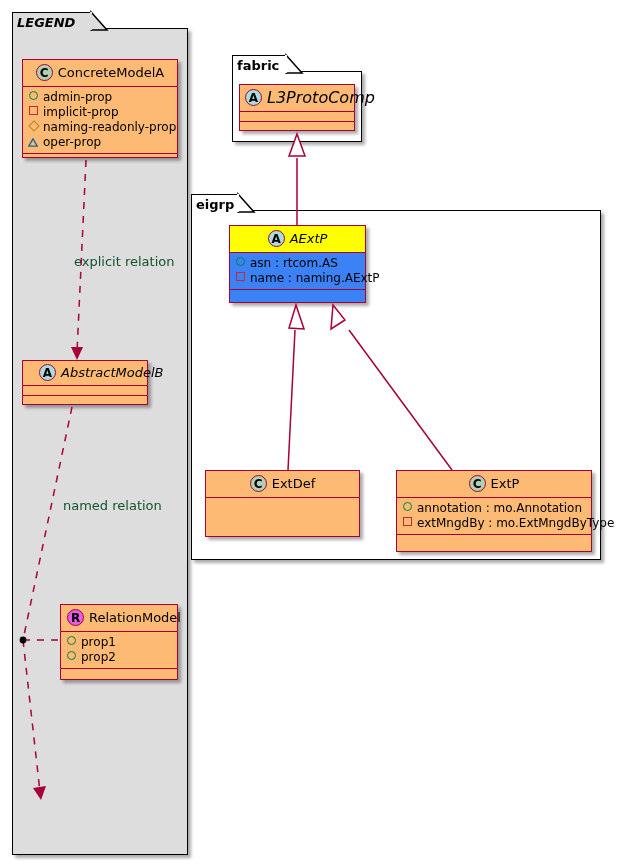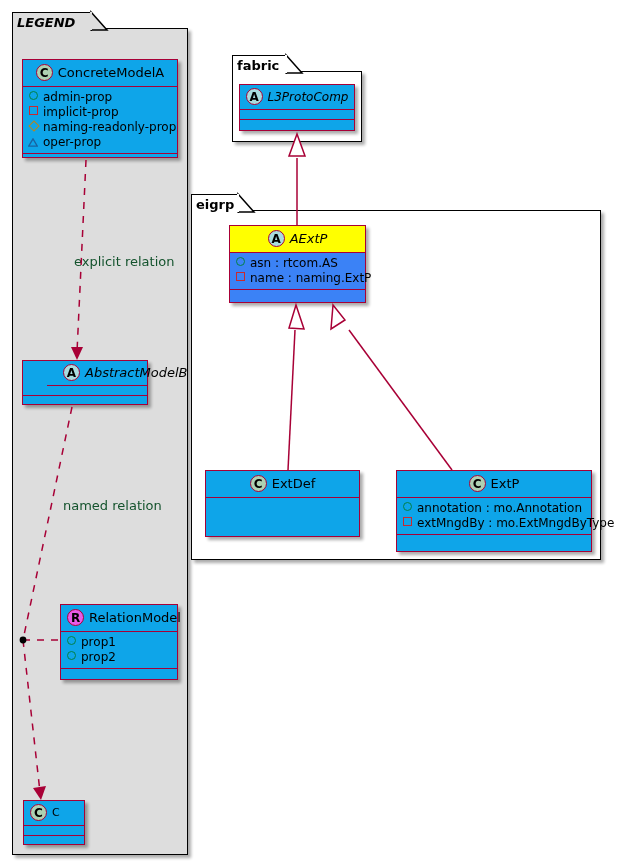--- a/index.html
+++ b/index.html
@@ -39,21 +39,21 @@
     white-space: nowrap;
   }
   .pkg-legend { background: #DDDDDD; }
   .pkg-white  { background: #FFFFFF; }
 
   
   .cls {
     position: absolute;
     box-sizing: border-box;
     border: 1.5px solid #A80036;
-    background: #0ea5e9;
+    background: #fdba74;
     box-shadow: 3px 3px 3px rgba(0,0,0,0.33);
   }
   .cls.yellow { background: #3b82f6; }
   .cls-header {
     position: relative;
     box-sizing: border-box;
     border-bottom: 1.5px solid #A80036;
     text-align: center;
     padding: 4px 8px 5px 8px;
     font-size: 13px;
@@ -179,21 +179,21 @@
               <polygon points="5,0.8 9.3,8.2 0.7,8.2" fill="none" stroke="#1963A0" stroke-width="1.3"></polygon>
             </svg></span><span>oper-prop</span>
       </span>
     </div>
     <div class="cls-foot"></div>
   </div>
 
   <div class="edge-label" style="left:74px; top:254px;">explicit relation</div>
 
   <div class="cls" style="left:22px; top:360px; width:126px; height:45px;">
-    <div class="cls-header" style="padding:3px 6px 4px 16px;margin-left:24px;">
+    <div class="cls-header" style="padding:3px 6px 4px 16px;">
       <span class="badge badge-A">A</span><span class="title abstract">AbstractModelB</span>
     </div>
     <div class="cls-body empty"></div>
     <div class="cls-foot"></div>
   </div>
 
   <div class="edge-label" style="left:63px; top:498px;">named relation</div>
 
   <div class="cls" style="left:60px; top:604px; width:118px; height:76px;">
     <div class="cls-header" style="padding:4px 6px 5px 6px;">
@@ -203,40 +203,33 @@
       <span class="attr">
         <span class="mk mk-circle"><i></i></span><span>prop1</span>
       </span>
       <span class="attr">
         <span class="mk mk-circle"><i></i></span><span>prop2</span>
       </span>
     </div>
     <div class="cls-foot"></div>
   </div>
 
-  <div class="cls" style="left:23px; top:800px; width:62px; height:45px;">
-    <div class="cls-header" style="padding:3px 6px 4px 6px; text-align:left;">
-      <span class="badge badge-C">C</span><span class="title" style="font-size:11px;">C</span>
-    </div>
-    <div class="cls-body empty"></div>
-    <div class="cls-foot"></div>
-  </div>
 
   <div class="pkg pkg-white" style="left:232px; top:71px; width:130px; height:71px;"></div>
   <div class="pkg-tab pkg-white" style="left:232px; top:55px; width:55px; height:19px;">
     <span>fabric</span>
   </div>
   <svg class="links">
     <polygon points="286,55 302,73 286,73" fill="#FFFFFF" stroke="#000000" stroke-width="1.5"></polygon>
     <line x1="286" y1="55" x2="286" y2="73" stroke="#FFFFFF" stroke-width="2"></line>
   </svg>
 
   <div class="cls" style="left:239px; top:84px; width:116px; height:47px;">
     <div class="cls-header" style="padding:3px 5px 4px 5px;">
-      <span class="badge badge-A">A</span><span class="title abstract" style="font-size:12px;">L3ProtoComp</span>
+      <span class="badge badge-A">A</span><span class="title abstract" style="font-size:16px;">L3ProtoComp</span>
     </div>
     <div class="cls-body empty"></div>
     <div class="cls-foot"></div>
   </div>
 
   <div class="pkg pkg-white" style="left:191px; top:210px; width:410px; height:350px;"></div>
   <div class="pkg-tab pkg-white" style="left:191px; top:194px; width:48px; height:19px;">
     <span>eigrp</span>
   </div>
   <svg class="links">
@@ -246,21 +239,21 @@
 
   <div class="cls yellow" style="left:229px; top:225px; width:137px; height:78px;">
     <div class="cls-header">
       <span class="badge badge-A">A</span><span class="title abstract">AExtP</span>
     </div>
     <div class="cls-body">
       <span class="attr">
         <span class="mk mk-circle"><i></i></span><span>asn : rtcom.AS</span>
       </span>
       <span class="attr">
-        <span class="mk mk-square"><i></i></span><span>name : naming.ExtP</span>
+        <span class="mk mk-square"><i></i></span><span>name : naming.AExtP</span>
       </span>
     </div>
     <div class="cls-foot"></div>
   </div>
 
   <div class="cls" style="left:205px; top:470px; width:155px; height:67px;">
     <div class="cls-header">
       <span class="badge badge-C">C</span><span class="title">ExtDef</span>
     </div>
     <div class="cls-foot"></div>

